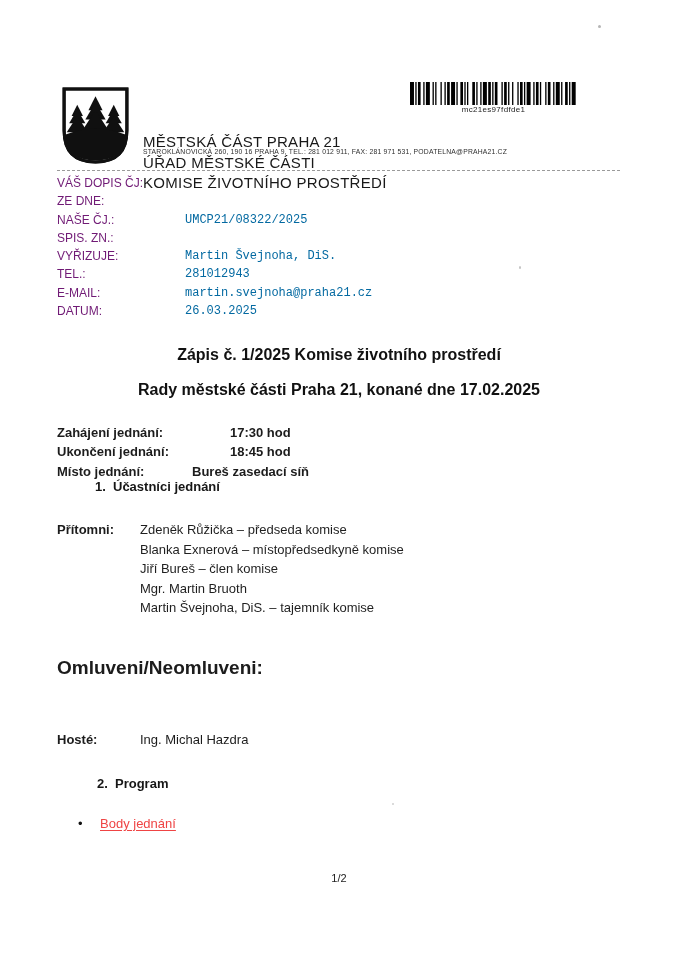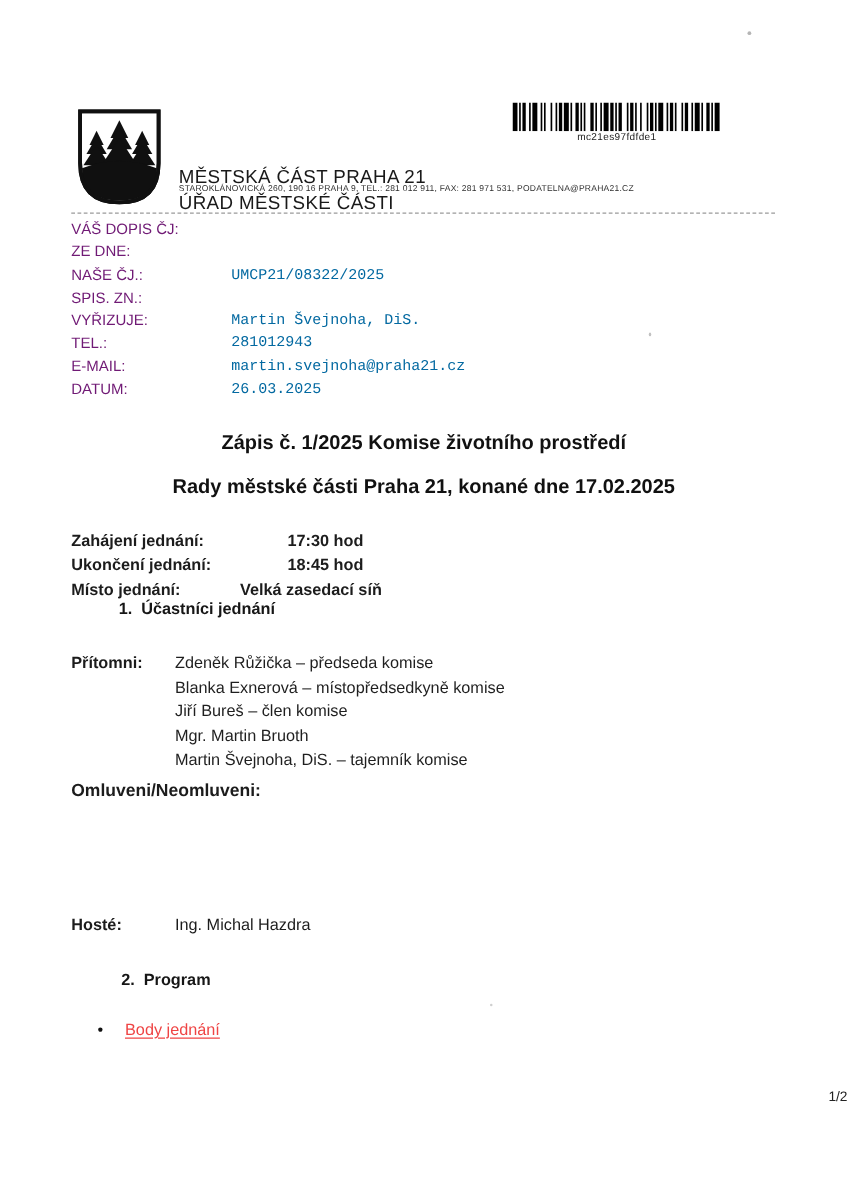--- a/index.html
+++ b/index.html
@@ -60,30 +60,30 @@
   .meeting-row .val-near { position: absolute; left: 135px; white-space: nowrap; }
   
   .num-heading { position: absolute; font-size: 13px; font-weight: 700; color: #161616; }
   .num-heading .num { display: inline-block; min-width: 18px; }
   .h-participants { left: 95px; top: 479px; }
   .h-program { left: 97px; top: 776px; }
   .present-block { position: absolute; left: 57px; top: 520px; width: 480px; }
   .present-label { position: absolute; left: 0; top: 0; font-size: 13px; font-weight: 700; line-height: 19.5px; }
   .name-col { position: absolute; left: 83px; top: 0; }
   .name-line { font-size: 13px; line-height: 19.5px; color: #1f1f1f; white-space: nowrap; }
-  .excused-label { position: absolute; left: 57px; top: 623px; font-size: 14px; font-weight: 700; line-height: 19.5px; }
+  .excused-label { position: absolute; left: 57px; top: 658px; font-size: 19px; font-weight: 700; line-height: 19.5px; }
   .excused-block { position: absolute; left: 140px; top: 672px; }
   .guests-row { position: absolute; left: 57px; top: 730px; width: 400px; height: 19.5px; }
   .guests-label { position: absolute; left: 0; font-size: 13px; font-weight: 700; line-height: 19.5px; }
   .guests-name { position: absolute; left: 83px; font-size: 13px; line-height: 19.5px; white-space: nowrap; }
   .bullet-row { position: absolute; left: 78px; top: 814px; font-size: 13px; line-height: 19px; }
   .bullet-glyph { display: inline-block; width: 22px; font-size: 13px; color: #111; }
   .bullet-text { text-decoration: underline; text-underline-offset: 2px; color: #ef4444; }
   
-  .page-number { position: absolute; left: 0; top: 872px; width: 678px; text-align: right;
+  .page-number { position: absolute; left: 0; top: 872px; width: 678px; text-align: center;
     font-size: 11px; color: #222; }
   
   .speck { position: absolute; background: #b5b5b5; border-radius: 50%; }
   .speck-1 { left: 598px; top: 25px; width: 3px; height: 3px; }
   .speck-2 { left: 519px; top: 266px; width: 2px; height: 3px; background: #c2c2c2; }
   .speck-3 { left: 392px; top: 803px; width: 2px; height: 2px; background: #cfcfcf; }
 </style>
 </head>
 <body>
 
@@ -102,20 +102,21 @@
     <use href="#fir" transform="translate(16,32) scale(0.8)"></use>
     <use href="#fir" transform="translate(52,32) scale(0.8)"></use>
     <use href="#fir" transform="translate(34,27)"></use>
     <path d="M4.5,48 Q34,36.5 63.5,48 Q63.3,73.5 34,73.5 Q4.7,73.5 4.5,48 Z" fill="#101010"></path>
     <path d="M3,3 H65 V44 Q65,75 34,75 Q3,75 3,44 Z" fill="none" stroke="#101010" stroke-width="3"></path>
   </svg>
 
   <div class="org-block">
     <div class="org-line">MĚSTSKÁ ČÁST PRAHA 21</div>
     <div class="org-line">ÚŘAD MĚSTSKÉ ČÁSTI</div>
+    <div class="org-line">KOMISE ŽIVOTNÍHO PROSTŘEDÍ</div>
   </div>
   <div class="address-line">STAROKLÁNOVICKÁ 260, 190 16 PRAHA 9, TEL.: 281 012 911, FAX: 281 971 531, PODATELNA@PRAHA21.CZ</div>
 
   <div class="barcode-wrap">
     <svg id="barcode-svg" class="barcode-svg" viewBox="0 0 100 22" preserveAspectRatio="none" xmlns="http://www.w3.org/2000/svg" fill="#000">
         <rect x="0.00" y="0" width="2.38" height="22"></rect>
         <rect x="3.17" y="0" width="0.79" height="22"></rect>
         <rect x="4.76" y="0" width="1.59" height="22"></rect>
         <rect x="7.94" y="0" width="0.79" height="22"></rect>
         <rect x="9.52" y="0" width="2.38" height="22"></rect>
@@ -203,21 +204,21 @@
     <div class="meeting-row">
       <span class="lbl">Zahájení jednání:</span>
       <span class="val-tab">17:30 hod</span>
     </div>
     <div class="meeting-row">
       <span class="lbl">Ukončení jednání:</span>
       <span class="val-tab">18:45 hod</span>
     </div>
     <div class="meeting-row">
       <span class="lbl">Místo jednání:</span>
-      <span class="val-near">Velká zasedací síň</span>
+      <span class="val-near">Bureš zasedací síň</span>
     </div>
   </div>
 
   <div class="num-heading h-participants">
     <span class="num">1.</span><span>Účastníci jednání</span>
   </div>
 
   <div class="present-block">
     <span class="present-label">Přítomni:</span>
     <div class="name-col">

